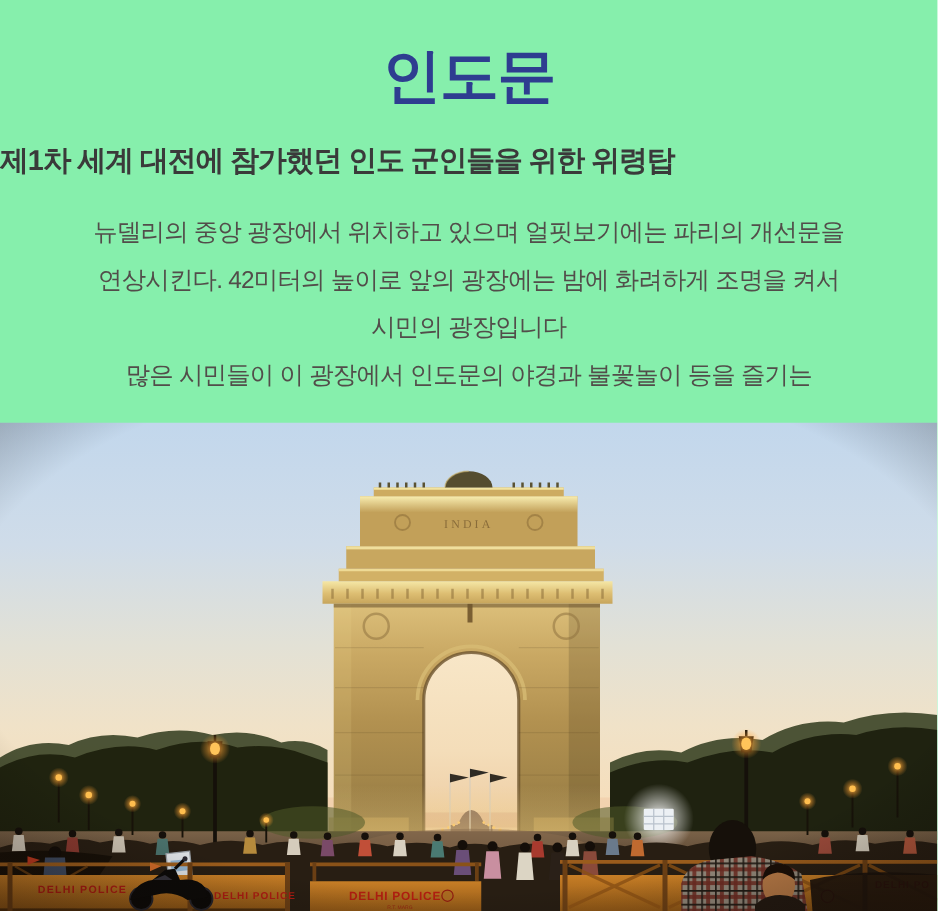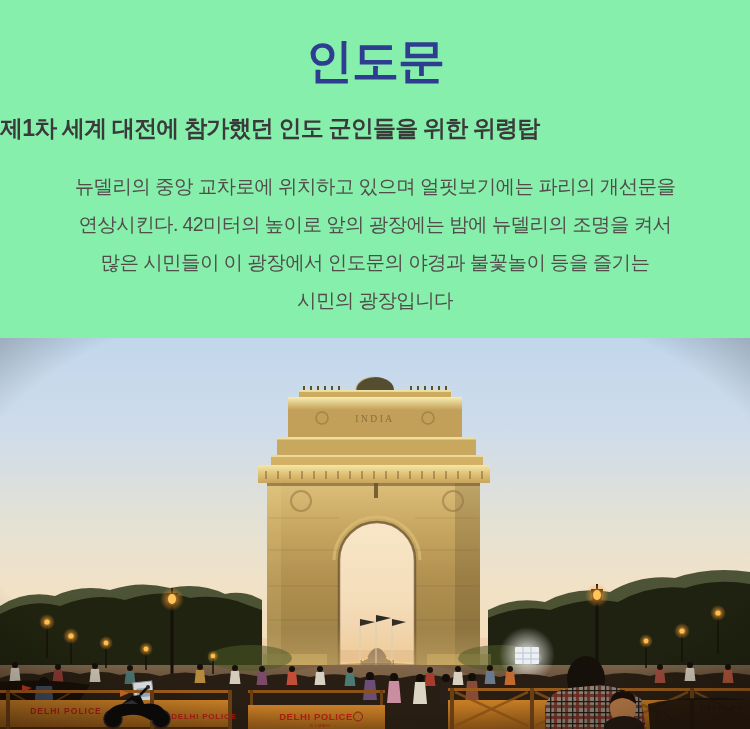--- a/index.html
+++ b/index.html
@@ -26,24 +26,24 @@
 </head>
 <body>
 
 <div class="card">
 
   <div class="title" style="color:#2E3D90">인도문</div>
 
   <div class="subtitle" style="color:#3A3A3A">제1차 세계 대전에 참가했던 인도 군인들을 위한 위령탑</div>
 
   <div class="bodytext" style="color:#524D4A">
-    <div>뉴델리의 중앙 교차로에 위치하고 있으며 얼핏보기에는 파리의 개선문을</div>
-    <div>연상시킨다. 42미터의 높이로 앞의 광장에는 밤에 뉴델리의 조명을 켜서</div>
+    <div>뉴델리의 중앙 광장에서 위치하고 있으며 얼핏보기에는 파리의 개선문을</div>
+    <div>연상시킨다. 42미터의 높이로 앞의 광장에는 밤에 화려하게 조명을 켜서</div>
+    <div>시민의 광장입니다</div>
     <div>많은 시민들이 이 광장에서 인도문의 야경과 불꽃놀이 등을 즐기는</div>
-    <div>시민의 광장입니다</div>
   </div>
 
   <div class="photo">
     <svg width="750" height="391" viewBox="0 0 750 391" xmlns="http://www.w3.org/2000/svg">
       <defs>
         <linearGradient id="skyGrad" x1="0" y1="0" x2="0" y2="1">
           <stop offset="0%" stop-color="#C2D7EC"></stop>
             <stop offset="25%" stop-color="#CFDCE9"></stop>
           <stop offset="45%" stop-color="#E2E1D6"></stop>
             <stop offset="62%" stop-color="#F0E2C8"></stop>

